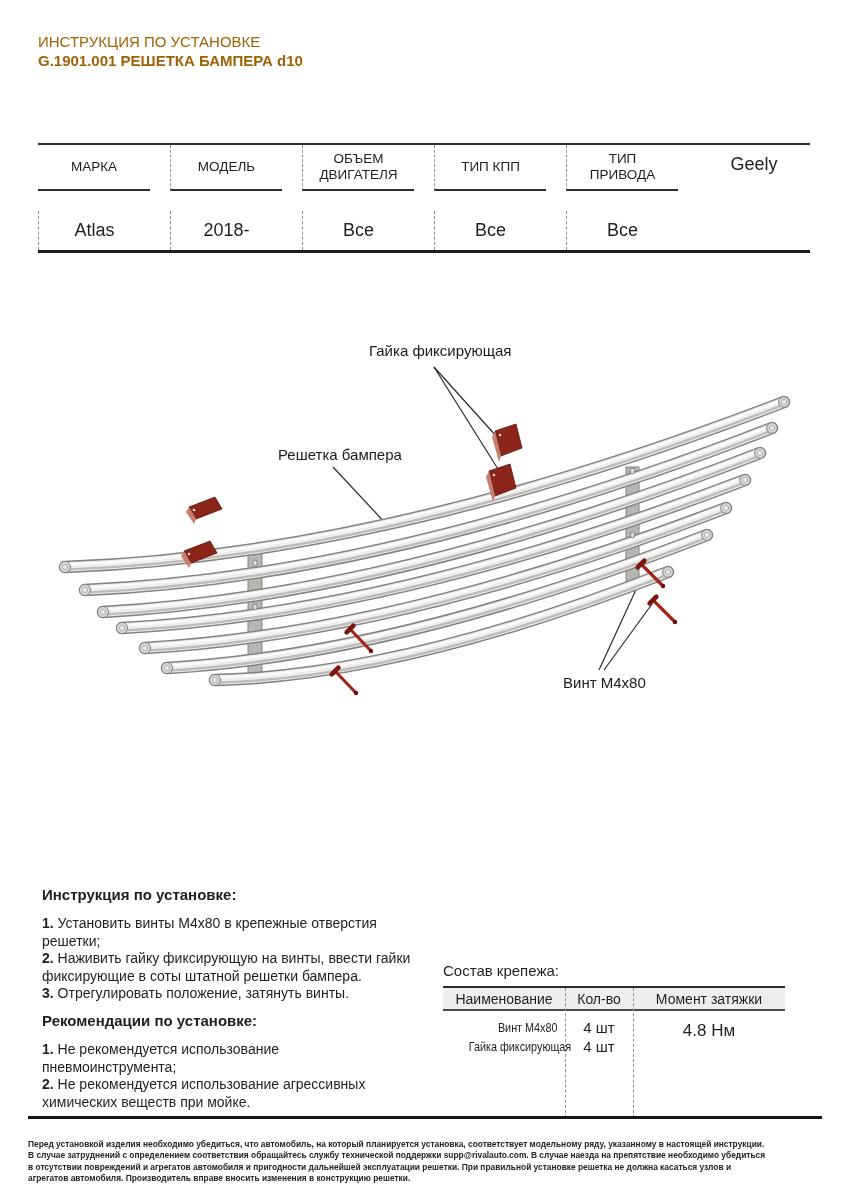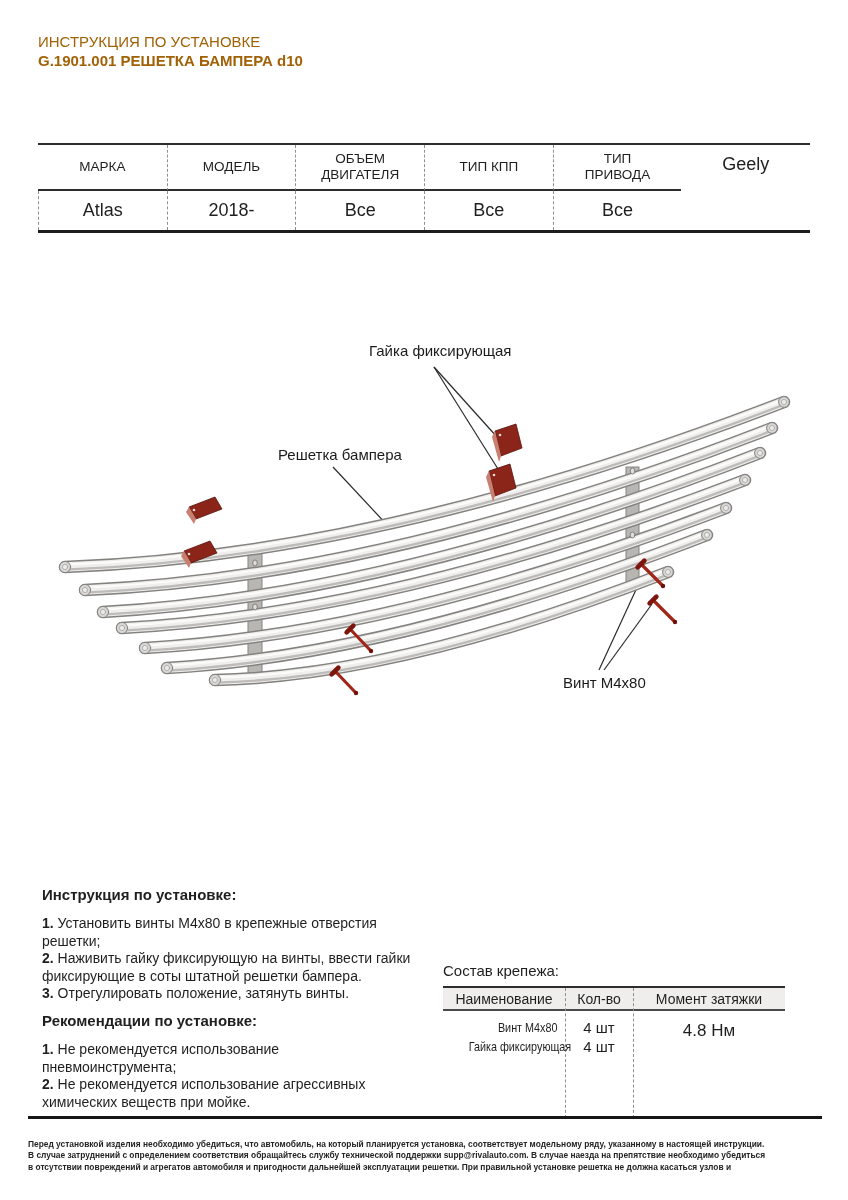--- a/index.html
+++ b/index.html
@@ -7,21 +7,21 @@
     width:848px;height:1200px;position:relative;background:#ffffff;
     font-family:"Liberation Sans","DejaVu Sans",sans-serif;color:#1f1f1f;
     overflow:hidden;
   }
   
   .title{position:absolute;left:38px;top:33px;font-size:15px;line-height:18.5px;color:#a16207;}
   .title .b{font-weight:bold;}
   
   .vtable{position:absolute;left:38px;top:143px;width:772px;
     border-top:2px solid #2d2d2d;border-bottom:3px solid #1c1c1c;
-    display:grid;grid-template-columns:repeat(6,1fr);}
+    display:grid;grid-template-columns:repeat(6,1fr);gap:20px;}
   .vtable .cell{border-left:1px dashed #8f8f8f;}
   .vtable .nl{border-left:none;}
   .vtable .h{height:44px;border-bottom:2px solid #2d2d2d;display:flex;flex-direction:column;
     align-items:center;justify-content:center;font-size:13.5px;line-height:16px;text-align:center;}
   .vtable .d{height:39px;display:flex;align-items:center;justify-content:center;font-size:18px;}
   
   .diagram{position:absolute;left:0;top:330px;width:848px;height:400px;}
   .dlabel{font-size:15px;fill:#1b1b1b;}
   
   .sec{position:absolute;left:42px;width:402px;}
@@ -257,13 +257,14 @@
       <div class="hname" style="grid-column:1;grid-row:2;"><span>Гайка фиксирующая</span></div>
       <div class="hqty" style="grid-column:2;grid-row:2;">4 шт</div>
     </div>
   </div>
 </div>
 
 <div class="footer">
   <div class="fl">Перед установкой изделия необходимо убедиться, что автомобиль, на который планируется установка, соответствует модельному ряду, указанному в настоящей инструкции.</div>
   <div class="fl">В случае затруднений с определением соответствия обращайтесь службу технической поддержки supp@rivalauto.com. В случае наезда на препятствие необходимо убедиться</div>
   <div class="fl">в отсутствии повреждений и агрегатов автомобиля и пригодности дальнейшей эксплуатации решетки. При правильной установке решетка не должна касаться узлов и</div>
+  <div class="fl">агрегатов автомобиля. Производитель вправе вносить изменения в конструкцию решетки.</div>
 </div>
 
 </body></html>

